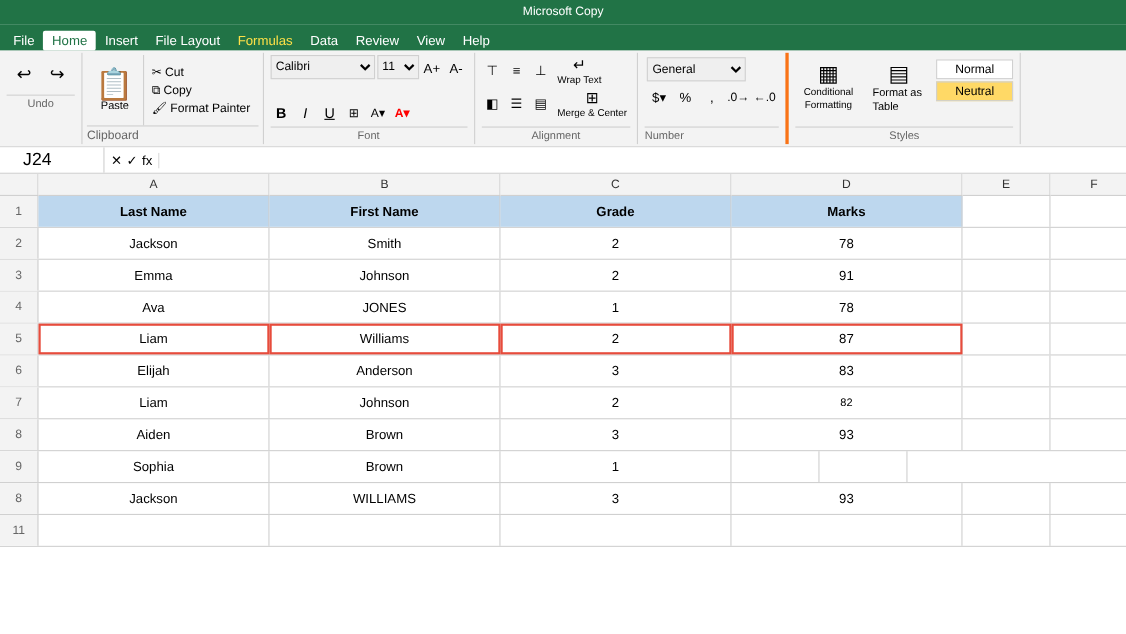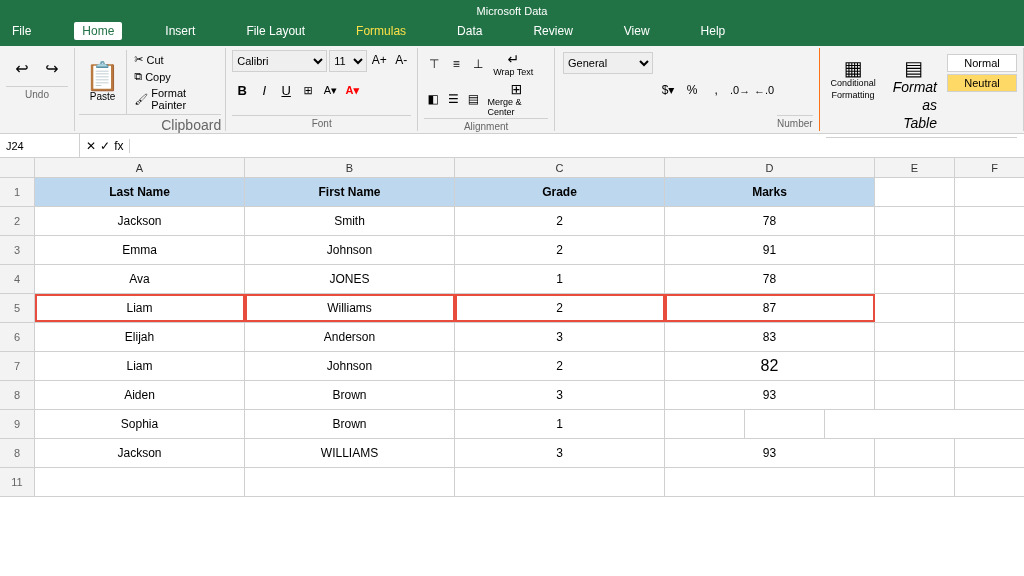--- a/index.html
+++ b/index.html
@@ -2,24 +2,24 @@
 <html><head>
   <meta charset="utf-8">
   <style>
     * { margin: 0; padding: 0; box-sizing: border-box; }
     body { font-family: 'Segoe UI', Arial, sans-serif; font-size: 12px; background: #fff; width: 1024px; height: 576px; overflow: hidden; }
   </style>
 </head>
 <body>
 
 <div style="background:#217346; height:22px; display:flex; align-items:center; justify-content:center; color:white; font-size:11px;">
-  <span>Microsoft Data</span>
-</div>
-
-<div style="background:#217346; height:24px; display:flex; align-items:flex-start; padding:0 4px;gap:35px;">
+  <span>Microsoft Copy</span>
+</div>
+
+<div style="background:#217346; height:24px; display:flex; align-items:flex-end; padding:0 4px;">
   <div style="color:white;padding:2px 8px;font-size:12px;cursor:pointer;border-radius:2px;">File</div>
   <div style="color:#217346;background:white;padding:2px 8px;font-size:12px;cursor:pointer;border-radius:2px;">Home</div>
   <div style="color:white;padding:2px 8px;font-size:12px;cursor:pointer;border-radius:2px;">Insert</div>
   <div style="color:white;padding:2px 8px;font-size:12px;cursor:pointer;border-radius:2px;">File Layout</div>
   <div style="color:#fde047;padding:2px 8px;font-size:12px;cursor:pointer;border-radius:2px;">Formulas</div>
   <div style="color:white;padding:2px 8px;font-size:12px;cursor:pointer;border-radius:2px;">Data</div>
   <div style="color:white;padding:2px 8px;font-size:12px;cursor:pointer;border-radius:2px;">Review</div>
   <div style="color:white;padding:2px 8px;font-size:12px;cursor:pointer;border-radius:2px;">View</div>
   <div style="color:white;padding:2px 8px;font-size:12px;cursor:pointer;border-radius:2px;">Help</div>
 </div>
@@ -48,25 +48,25 @@
         <div style="display:flex;align-items:center;padding:1px 3px;cursor:pointer;border-radius:2px;font-size:11px;">
           <span style="margin-right:3px;">⧉</span>
           <span>Copy</span>
         </div>
         <div style="display:flex;align-items:center;padding:1px 3px;cursor:pointer;border-radius:2px;font-size:11px;">
           <span style="margin-right:3px;">🖌</span>
           <span>Format Painter</span>
         </div>
       </div>
     </div>
-    <div style="font-size:14px;color:#666;border-top:1px solid #d0d0d0;width:100%;text-align:right;padding-top:2px;">Clipboard</div>
+    <div style="font-size:11px;color:#666;border-top:1px solid #d0d0d0;width:100%;text-align:left;padding-top:2px;">Clipboard</div>
   </div>
 
   <div style="display:flex;flex-direction:column;border-right:1px solid #d0d0d0;padding:2px 6px;">
-    <div style="display:flex;align-items:flex-start;gap:2px;margin-bottom:8px;">
+    <div style="display:flex;align-items:flex-end;gap:2px;margin-bottom:20px;">
       <select style="width:95px;height:22px;font-size:11px;border:1px solid #d0d0d0;">
         <option>Calibri</option>
       </select>
       <select style="width:38px;height:22px;font-size:11px;border:1px solid #d0d0d0;">
         <option>11</option>
       </select>
       <div style="width:20px;height:20px;display:flex;align-items:center;justify-content:center;cursor:pointer;border-radius:2px;font-size:12px;border:1px solid transparent;">A+</div>
       <div style="width:20px;height:20px;display:flex;align-items:center;justify-content:center;cursor:pointer;border-radius:2px;font-size:12px;border:1px solid transparent;">A-</div>
     </div>
     <div style="display:flex;align-items:center;gap:2px;">
@@ -95,21 +95,21 @@
       <div style="width:20px;height:20px;display:flex;align-items:center;justify-content:center;cursor:pointer;font-size:12px;">☰</div>
       <div style="width:20px;height:20px;display:flex;align-items:center;justify-content:center;cursor:pointer;font-size:12px;">▤</div>
       <div style="display:flex;flex-direction:column;align-items:center;font-size:9px;cursor:pointer;padding:1px 3px;border-radius:2px;min-width:50px;">
         <span style="font-size:14px;">⊞</span>
         <span>Merge &amp; Center</span>
       </div>
     </div>
     <div style="font-size:10px;color:#666;border-top:1px solid #d0d0d0;width:100%;text-align:center;padding-top:2px;margin-top:auto;">Alignment</div>
   </div>
 
-  <div style="display:flex;flex-direction:row;border-right:1px solid #f97316;padding:2px 6px;">
+  <div style="display:flex;flex-direction:column;border-right:3px solid #f97316;padding:2px 6px;">
     <div style="padding:2px;">
       <select style="width:90px;height:22px;font-size:11px;border:1px solid #d0d0d0;">
         <option>General</option>
       </select>
     </div>
     <div style="display:flex;align-items:center;gap:2px;padding:2px;">
       <div style="width:22px;height:22px;display:flex;align-items:center;justify-content:center;cursor:pointer;border-radius:2px;font-size:12px;border:1px solid transparent;">$▾</div>
       <div style="width:22px;height:22px;display:flex;align-items:center;justify-content:center;cursor:pointer;border-radius:2px;font-size:12px;border:1px solid transparent;">%</div>
       <div style="width:22px;height:22px;display:flex;align-items:center;justify-content:center;cursor:pointer;border-radius:2px;font-size:12px;border:1px solid transparent;">,</div>
       <div style="width:22px;height:22px;display:flex;align-items:center;justify-content:center;cursor:pointer;border-radius:2px;font-size:11px;border:1px solid transparent;">.0→</div>
@@ -119,34 +119,34 @@
   </div>
 
   <div style="display:flex;flex-direction:column;border-right:1px solid #d0d0d0;padding:2px 6px;">
     <div style="display:flex;gap:4px;flex:1;align-items:flex-start;padding-top:4px;">
       <div style="display:flex;flex-direction:column;align-items:center;justify-content:flex-start;padding:4px 6px;cursor:pointer;border-radius:2px;min-width:55px;max-width:60px;">
         <div style="font-size:20px;line-height:1;">▦</div>
         <div style="font-size:9px;text-align:center;line-height:1.3;">Conditional Formatting</div>
       </div>
       <div style="display:flex;flex-direction:column;align-items:center;justify-content:flex-start;padding:4px 6px;cursor:pointer;border-radius:2px;min-width:55px;max-width:60px;">
         <div style="font-size:20px;line-height:1;">▤</div>
-        <div style="font-size:14px;text-align:right;line-height:1.3;font-style:italic;">Format as Table</div>
+        <div style="font-size:10px;text-align:left;line-height:1.3;">Format as Table</div>
       </div>
       <div style="display:flex;flex-direction:column;gap:2px;">
         <div style="border:1px solid #d0d0d0;padding:2px 8px;font-size:11px;cursor:pointer;background:white;min-width:70px;text-align:center;">Normal</div>
         <div style="border:1px solid #d0d0d0;padding:2px 8px;font-size:11px;cursor:pointer;background:#ffd966;min-width:70px;text-align:center;">Neutral</div>
       </div>
     </div>
     <div style="font-size:10px;color:#666;border-top:1px solid #d0d0d0;width:100%;text-align:center;padding-top:2px;">Styles</div>
   </div>
 
 </div>
 
 <div style="display:flex;align-items:center;border-bottom:1px solid #d0d0d0;height:24px;background:white;">
-  <div style="width:80px;border-right:1px solid #d0d0d0;padding:2px 6px;font-size:11px;height:100%;display:flex;align-items:center;">J24</div>
+  <div style="width:80px;border-right:1px solid #d0d0d0;padding:2px 6px;font-size:16px;height:100%;display:flex;align-items:center;margin-left:15px;">J24</div>
   <div style="display:flex;align-items:center;padding:0 6px;gap:4px;border-right:1px solid #d0d0d0;">
     <span style="cursor:pointer;font-size:12px;">✕</span>
     <span style="cursor:pointer;font-size:12px;">✓</span>
     <span style="cursor:pointer;font-size:12px;">fx</span>
   </div>
   <input type="text" style="flex: 1 1 0%; padding: 2px 6px; font-size: 11px; border: none; outline: none;">
 </div>
 
 <div style="display:flex;flex-direction:column;overflow:auto;background:white;">
 
@@ -214,21 +214,21 @@
         <div style="width: 210px; min-width: 210px; display: flex; align-items: center; justify-content: center; font-size: 12px; height: 28px; border-right: 1px solid rgb(208, 208, 208); cursor: cell;">3</div>
         <div style="width: 210px; min-width: 210px; display: flex; align-items: center; justify-content: center; font-size: 12px; height: 28px; border-right: 1px solid rgb(208, 208, 208); cursor: cell;">83</div>
         <div style="width: 80px; min-width: 80px; height: 28px; border-right: 1px solid rgb(208, 208, 208); cursor: cell;"></div>
         <div style="width: 80px; min-width: 80px; height: 28px; border-right: 1px solid rgb(208, 208, 208); cursor: cell;"></div>
       </div>
       <div style="display: flex; border-bottom: 1px solid rgb(208, 208, 208);">
         <div style="width: 35px; min-width: 35px; display: flex; align-items: center; justify-content: center; font-size: 11px; color: rgb(102, 102, 102); background: rgb(243, 243, 243); border-right: 1px solid rgb(208, 208, 208); height: 28px;">7</div>
         <div style="width: 210px; min-width: 210px; display: flex; align-items: center; justify-content: center; font-size: 12px; height: 28px; border-right: 1px solid rgb(208, 208, 208); cursor: cell;">Liam</div>
         <div style="width: 210px; min-width: 210px; display: flex; align-items: center; justify-content: center; font-size: 12px; height: 28px; border-right: 1px solid rgb(208, 208, 208); cursor: cell;">Johnson</div>
         <div style="width: 210px; min-width: 210px; display: flex; align-items: center; justify-content: center; font-size: 12px; height: 28px; border-right: 1px solid rgb(208, 208, 208); cursor: cell;">2</div>
-        <div style="width: 210px; min-width: 210px; display: flex; align-items: center; justify-content: center; font-size: 16px; height: 28px; border-right: 1px solid rgb(208, 208, 208); cursor: cell;">82</div>
+        <div style="width: 210px; min-width: 210px; display: flex; align-items: center; justify-content: center; font-size: 10px; height: 28px; border-right: 1px solid rgb(208, 208, 208); cursor: cell;">82</div>
         <div style="width: 80px; min-width: 80px; height: 28px; border-right: 1px solid rgb(208, 208, 208); cursor: cell;"></div>
         <div style="width: 80px; min-width: 80px; height: 28px; border-right: 1px solid rgb(208, 208, 208); cursor: cell;"></div>
       </div>
       <div style="display: flex; border-bottom: 1px solid rgb(208, 208, 208);">
         <div style="width: 35px; min-width: 35px; display: flex; align-items: center; justify-content: center; font-size: 11px; color: rgb(102, 102, 102); background: rgb(243, 243, 243); border-right: 1px solid rgb(208, 208, 208); height: 28px;">8</div>
         <div style="width: 210px; min-width: 210px; display: flex; align-items: center; justify-content: center; font-size: 12px; height: 28px; border-right: 1px solid rgb(208, 208, 208); cursor: cell;">Aiden</div>
         <div style="width: 210px; min-width: 210px; display: flex; align-items: center; justify-content: center; font-size: 12px; height: 28px; border-right: 1px solid rgb(208, 208, 208); cursor: cell;">Brown</div>
         <div style="width: 210px; min-width: 210px; display: flex; align-items: center; justify-content: center; font-size: 12px; height: 28px; border-right: 1px solid rgb(208, 208, 208); cursor: cell;">3</div>
         <div style="width: 210px; min-width: 210px; display: flex; align-items: center; justify-content: center; font-size: 12px; height: 28px; border-right: 1px solid rgb(208, 208, 208); cursor: cell;">93</div>
         <div style="width: 80px; min-width: 80px; height: 28px; border-right: 1px solid rgb(208, 208, 208); cursor: cell;"></div>

